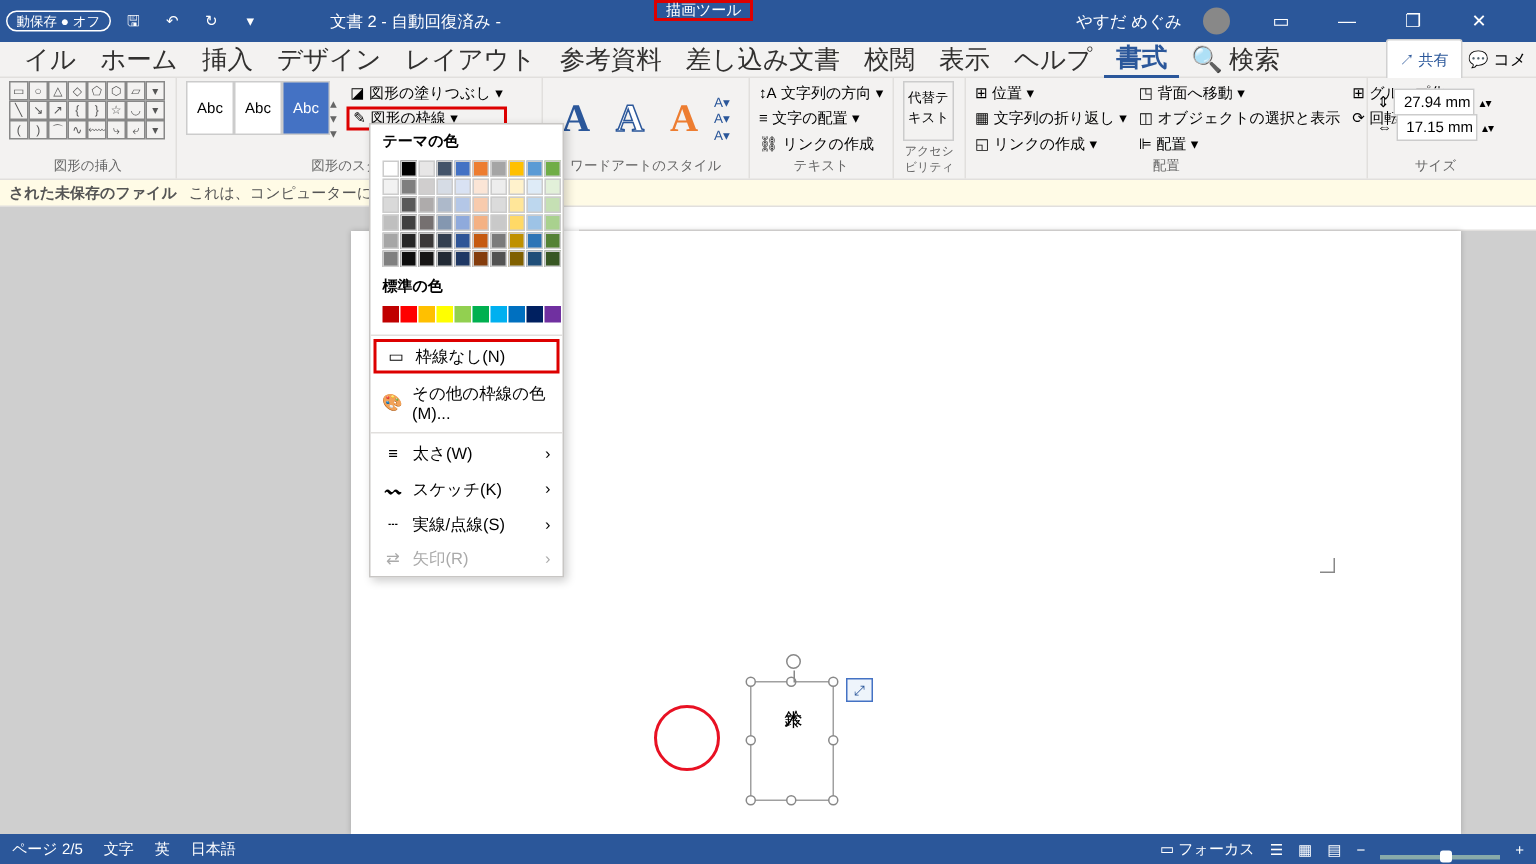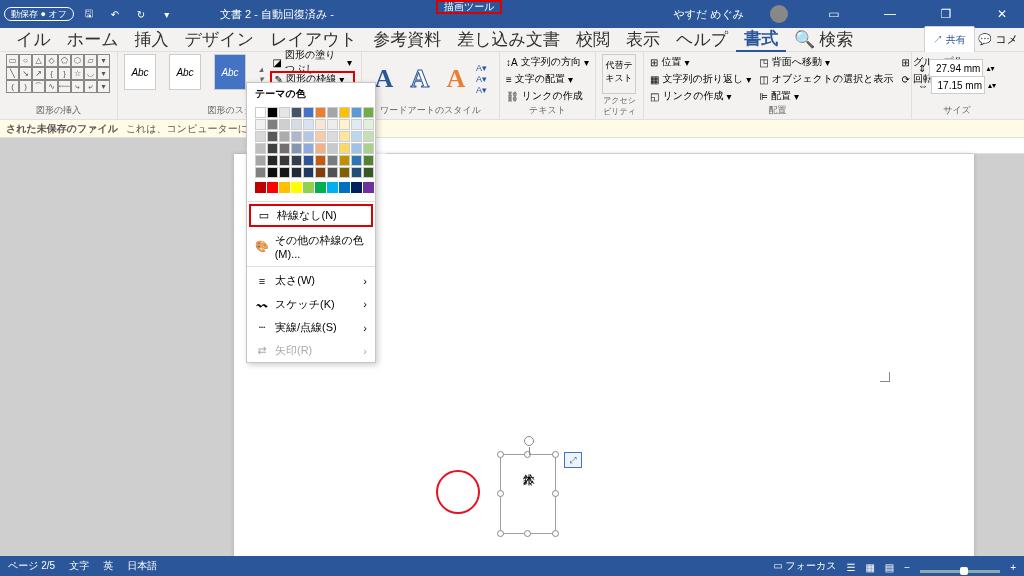--- a/index.html
+++ b/index.html
@@ -3,37 +3,37 @@
 <meta charset="utf-8">
 <style>
 * { margin:0; padding:0; box-sizing:border-box; font-family:"Yu Gothic UI","Meiryo",sans-serif; }
 body { width:1024px; height:576px; background:#fff; overflow:hidden; font-size:11px; }
 .titlebar { height:28px; background:#2b579a; color:#fff; display:flex; align-items:center; position:relative; }
 .tb-left { display:flex; align-items:center; gap:4px; padding-left:4px; }
 .tb-btn { width:22px; height:20px; display:flex; align-items:center; justify-content:center; font-size:10px; }
 .autosave-pill { border:1px solid #fff; border-radius:8px; padding:0 6px; font-size:9px; display:flex; align-items:center; height:14px; }
 .tb-doc { position:absolute; left:220px; font-size:11px; }
 .tool-tab { position:absolute; left:436px; top:0; height:14px; background:#2b579a; border:2px solid #d00; padding:0 6px; font-size:10px; display:flex; align-items:center; }
-.tb-right { position:absolute; right:4px; display:flex; align-items:center; gap:20px; }
+.tb-right { position:absolute; right:20px; display:flex; align-items:center; gap:8px; }
 .tb-user { font-size:11px; margin-right:6px; }
 .avatar { width:18px; height:18px; border-radius:50%; background:#888; display:inline-block; margin-right:8px; }
 .win-btn { width:36px; height:28px; display:flex; align-items:center; justify-content:center; font-size:12px; }
 .tabs { height:24px; background:#f3f2f1; display:flex; align-items:center; padding-left:8px; border-bottom:1px solid #e1dfdd; position:relative; }
 .tab { padding:0 8px; height:24px; display:flex; align-items:center; font-size:17px; color:#323130; cursor:pointer; }
 .tab.active { color:#2b579a; border-bottom:2px solid #2b579a; font-weight:600; }
 .tab.search { display:flex; gap:4px; }
 .tabs-right { position:absolute; right:6px; display:flex; gap:4px; align-items:center; }
 .share-btn { background:#fff; border:1px solid #d1d1d1; padding:6px 8px; font-size:10px; color:#2b579a; border-radius:2px; }
 .ribbon { height:68px; background:#f3f2f1; display:flex; border-bottom:1px solid #e1dfdd; position:relative; }
 .rgroup { border-right:1px solid #e1dfdd; padding:2px 6px 0 6px; display:flex; flex-direction:column; justify-content:space-between; }
 .rgroup-label { font-size:9px; color:#666; text-align:center; padding-bottom:2px; }
 .rgroup-body { display:flex; gap:2px; flex:1; }
 .shapes-gallery { display:grid; grid-template-columns:repeat(8,13px); grid-auto-rows:13px; gap:0; }
 .shapes-gallery div { border:1px solid #888; font-size:8px; display:flex; align-items:center; justify-content:center; color:#555; }
-.style-gallery { display:flex; gap:13px;font-style:italic; }
+.style-gallery { display:flex; gap:0; }
 .style-item { width:32px; height:36px; border:1px solid #ccc; display:flex; align-items:center; justify-content:center; font-size:10px; background:#fff; }
 .style-item.blue { background:#4472c4; color:#fff; }
 .fill-row { display:flex; align-items:center; gap:3px; font-size:10px; height:16px; padding:0 3px; }
 .fill-row.hl { border:2px solid #d00; }
 .wa-gallery { display:flex; gap:4px; align-items:center; }
 .wa-item { font-size:26px; font-weight:bold; font-family:serif; width:32px; text-align:center; }
 .wa-blue { color:#2b579a; }
 .wa-outline { color:#fff; -webkit-text-stroke:1px #2b579a; }
 .wa-orange { color:#ed7d31; }
 .small-stack { display:flex; flex-direction:column; gap:1px; }
@@ -340,20 +340,21 @@
       <div style="background:#0d0d0d"></div>
       <div style="background:#171616"></div>
       <div style="background:#222a35"></div>
       <div style="background:#1f3864"></div>
       <div style="background:#843c0c"></div>
       <div style="background:#525252"></div>
       <div style="background:#806000"></div>
       <div style="background:#1f4e79"></div>
       <div style="background:#385723"></div>
   </div>
+  <div class="dd-hdr">標準の色</div>
   <div class="color-row">
     <div style="background:#c00000"></div>
       <div style="background:#ff0000"></div>
       <div style="background:#ffc000"></div>
       <div style="background:#ffff00"></div>
       <div style="background:#92d050"></div>
       <div style="background:#00b050"></div>
       <div style="background:#00b0f0"></div>
       <div style="background:#0070c0"></div>
       <div style="background:#002060"></div>

